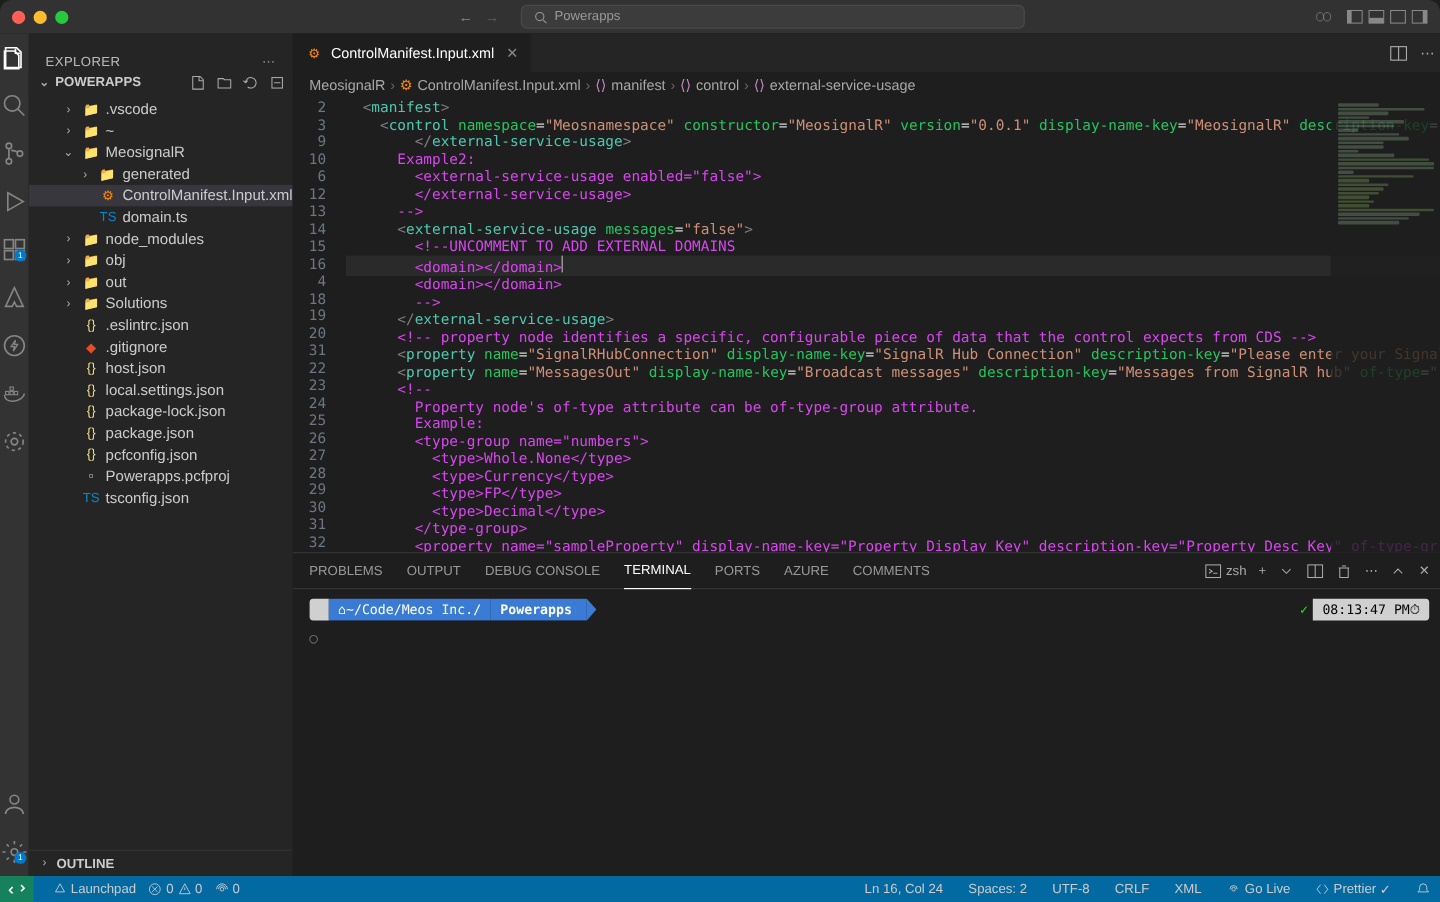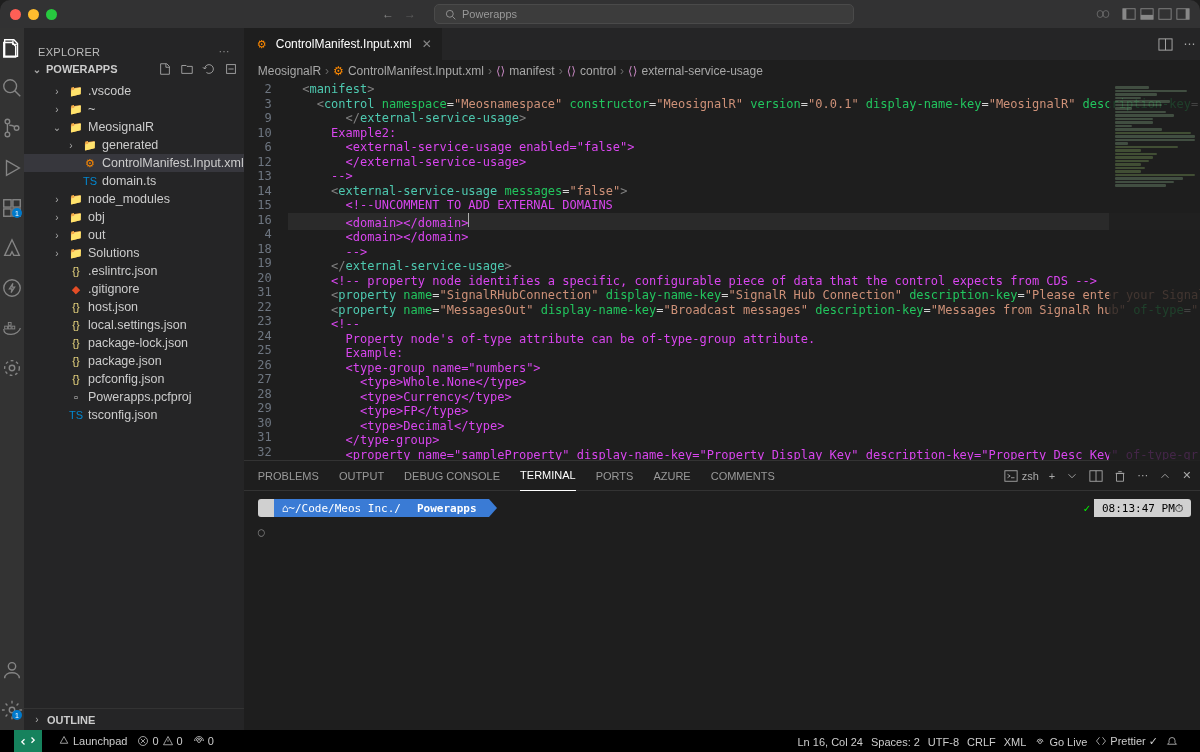--- a/index.html
+++ b/index.html
@@ -73,23 +73,23 @@
 .term-prompt{display:inline-flex;align-items:center;height:18px}
 .seg{padding:0 8px;height:18px;display:inline-flex;align-items:center;font-size:11px}
 .seg.apple{background:#d0d0d0;color:#000;border-radius:3px 0 0 3px}
 .seg.path{background:#3a7bd5;color:#fff}
 .seg.bold{font-weight:bold;background:#3a7bd5;color:#fff;border-radius:0;position:relative;padding-right:12px}
 .seg.bold::after{content:'';position:absolute;right:-8px;top:0;border-left:8px solid #3a7bd5;border-top:9px solid transparent;border-bottom:9px solid transparent}
 .term-time{position:absolute;right:14px;top:8px;display:flex;align-items:center;gap:4px}
 .term-time .tseg{background:#d0d0d0;color:#000;padding:0 8px;height:18px;display:inline-flex;align-items:center;font-size:11px;border-radius:0 3px 3px 0}
 .term-time .tcheck{color:#0f0;font-size:11px}
 .term-cursor{position:absolute;left:14px;top:34px;display:flex;align-items:center;gap:6px;color:#777}
-.statusbar{height:22px;background:#000000;display:flex;align-items:center;font-size:11px;color:#ccc;padding:0 22px;gap:10px}
+.statusbar{height:22px;background:#0369a1;display:flex;align-items:center;font-size:11px;color:#ccc;padding:0 8px;gap:10px}
 .sb-left{display:flex;gap:10px;align-items:center}
-.sb-right{margin-left:auto;display:flex;gap:8px;align-items:flex-end}
+.sb-right{margin-left:auto;display:flex;gap:21px;align-items:center}
 .sb-item{display:flex;align-items:center;gap:3px;cursor:pointer}
 .remote-ind{background:#16825d;height:22px;width:28px;display:flex;align-items:center;justify-content:center;margin-left:-8px;margin-right:6px}
 .outline-bar{height:22px;background:#252526;border-top:1px solid #333;display:flex;align-items:center;padding:0 6px;font-size:11px;color:#ccc;cursor:pointer;gap:3px}
 svg{fill:currentColor}
 </style>
 </head>
 <body>
 
 <div class="titlebar">
   <div class="traffic">

